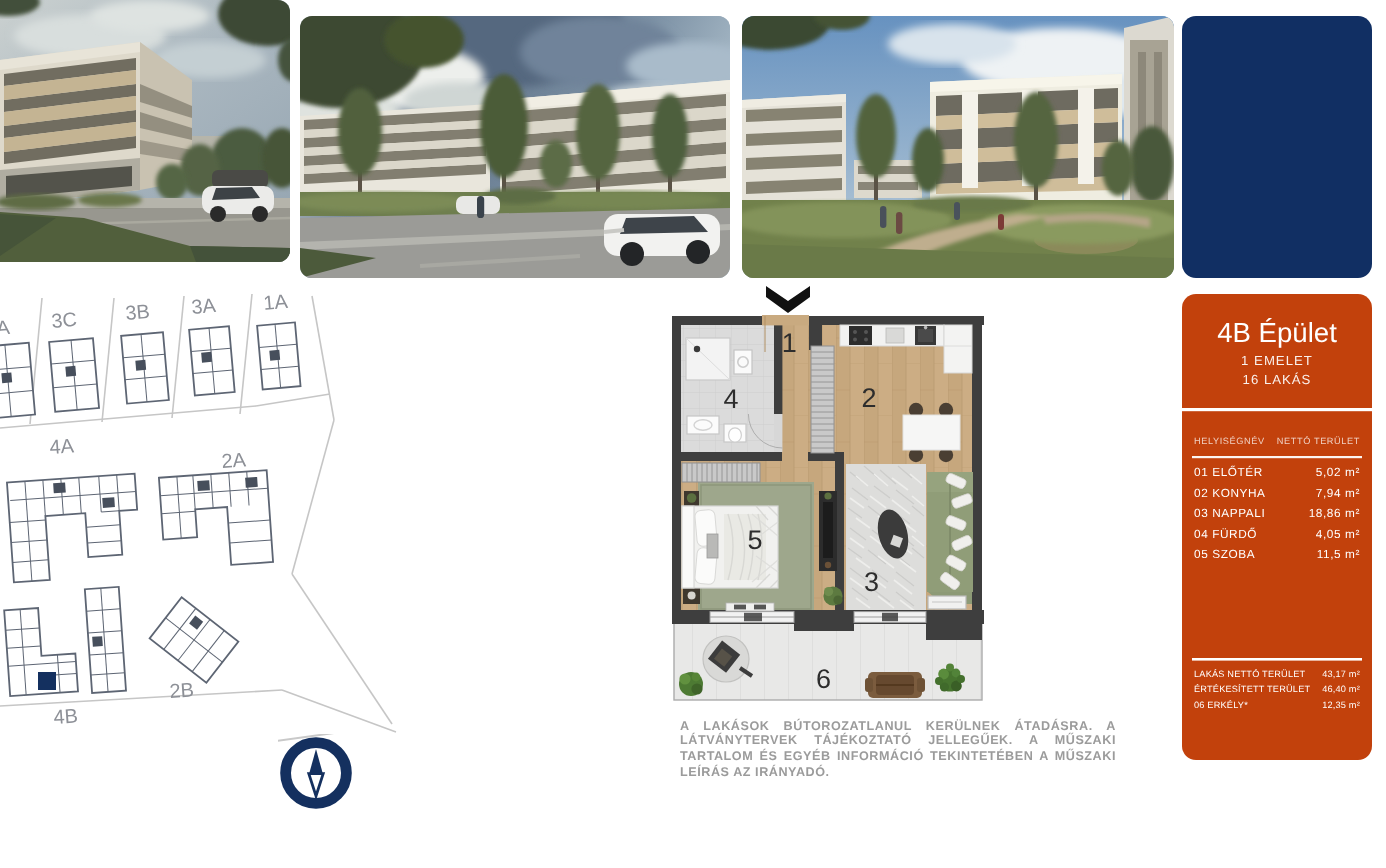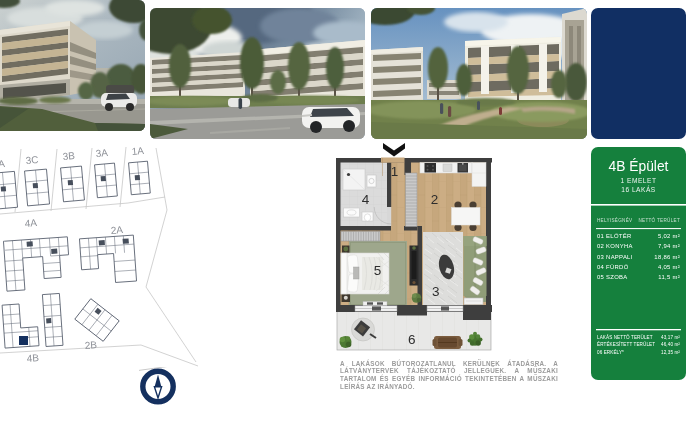--- a/index.html
+++ b/index.html
@@ -633,21 +633,21 @@
 <g fill="#2d2d2d" font-size="13.5" text-anchor="middle">
 <text x="60.6" y="20">1</text>
 <text x="31.5" y="48">4</text>
 <text x="100.5" y="47.5">2</text>
 <text x="43.5" y="118.5">5</text>
 <text x="101.8" y="139.5">3</text>
 <text x="77.8" y="188">6</text>
 </g>
 </svg>
 
-<div class="abs" style="left:591px;top:147px;width:95px;height:233px;border-radius:7px;background:#15803d">
+<div class="abs" style="left:591px;top:147px;width:95px;height:233px;border-radius:7px;background:#c2410c">
 <svg width="95" height="233" viewBox="0 0 95 233" font-family="Liberation Sans, sans-serif" fill="#ffffff">
 
 <text x="47.5" y="24" font-size="13.8" text-anchor="middle">4B Épület</text>
 
 <text x="47.5" y="35.5" font-size="6.6" text-anchor="middle" letter-spacing="0.5" opacity="0.92">1 EMELET</text>
 <text x="47.5" y="45" font-size="6.6" text-anchor="middle" letter-spacing="0.5" opacity="0.92">16 LAKÁS</text>
 
 <rect x="0" y="57" width="95" height="1.6" fill="#ffffff"></rect>
 
 <text x="6" y="75" font-size="4.6" letter-spacing="0.3" opacity="0.75">HELYISÉGNÉV</text>

